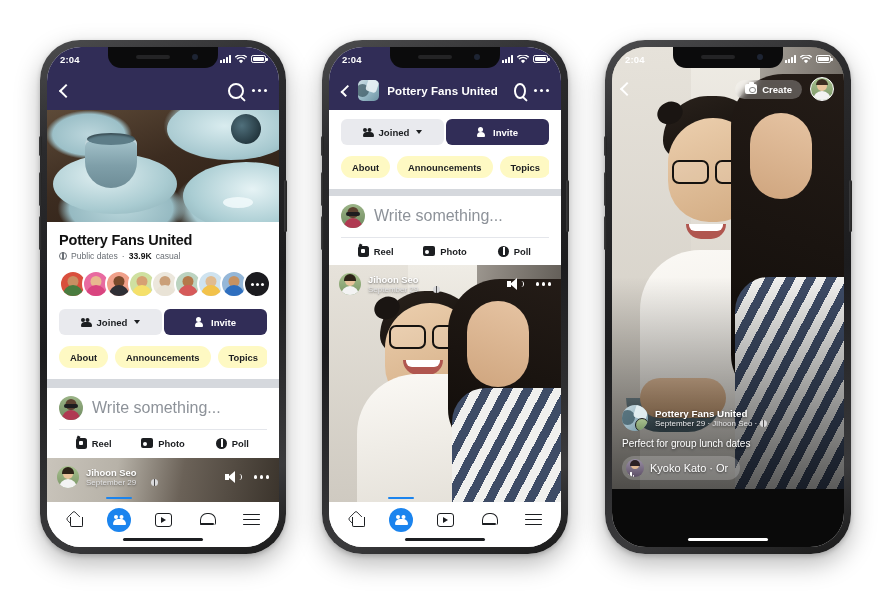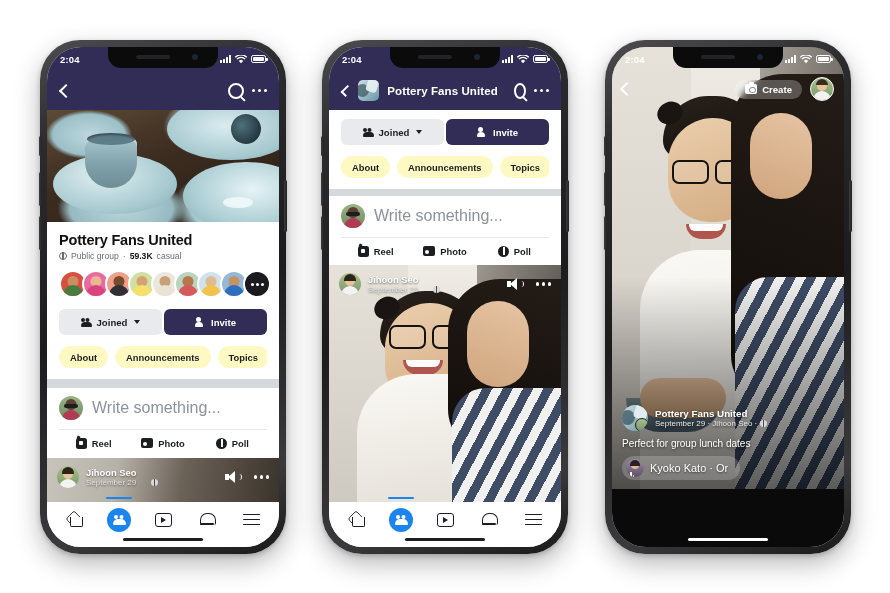--- a/index.html
+++ b/index.html
@@ -377,23 +377,23 @@
           <div class="plate p1"></div>
         <div class="cup"></div>
           <div class="lid"></div>
           <div class="sheen"></div>
       </div>
 
       <div class="info">
         <div class="g-name">Pottery Fans United</div>
         <div class="g-meta">
           <span class="globe"></span>
-          <span>Public group</span>
+          <span>Public dates</span>
           <span>·</span>
-          <b>59.3K</b>
+          <b>33.9K</b>
           <span>casual</span>
         </div>
         <div class="faces">
           <span class="face" style="background:#d94f3d">
               <i class="hd" style="background:#c98f63"></i>
               <i class="bd" style="background:#4a7c3f"></i>
             </span>
           <span class="face" style="background:#e86aa0">
               <i class="hd" style="background:#e8b98f"></i>
               <i class="bd" style="background:#d9447f"></i>

